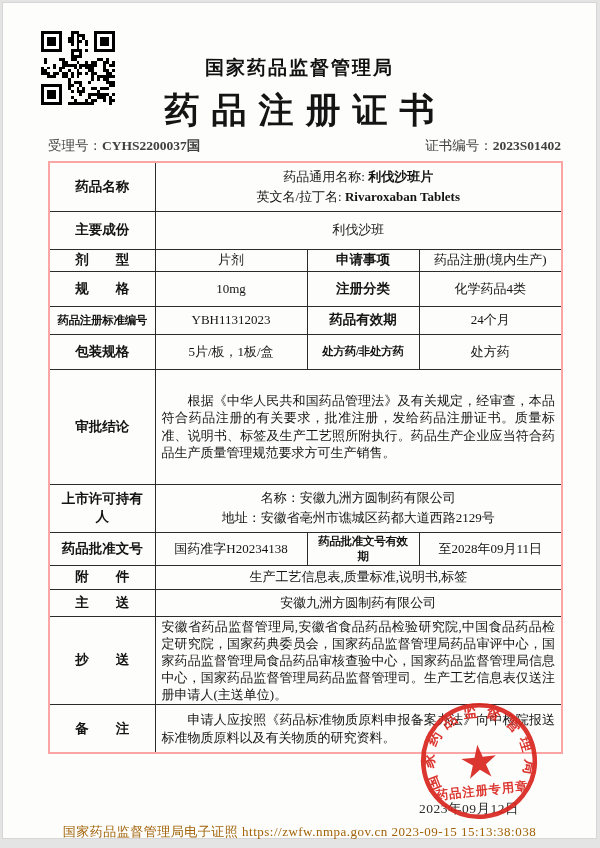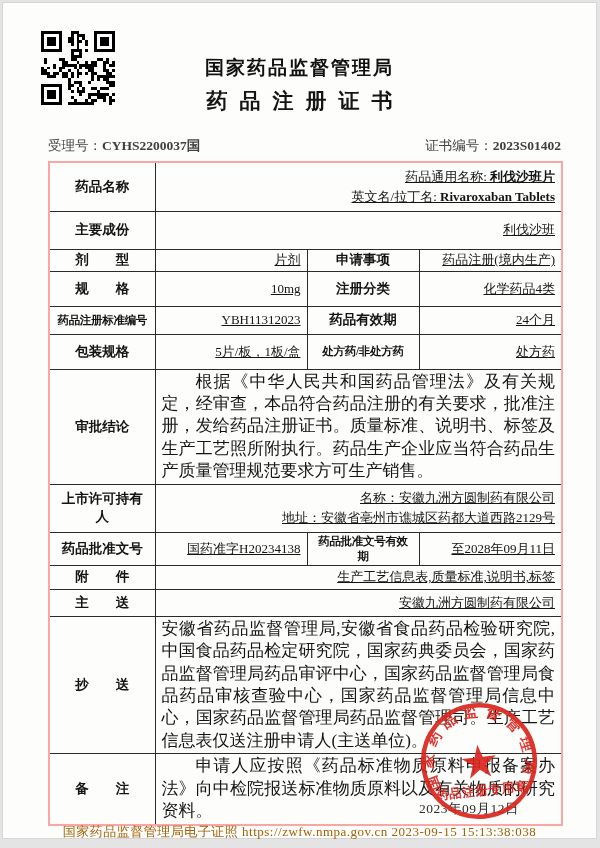--- a/index.html
+++ b/index.html
@@ -16,21 +16,21 @@
   .qr{
     position:absolute;left:38px;top:28px;width:74px;height:74px;
   }
   .agency{
     position:absolute;left:0;top:52px;width:100%;text-align:center;
     font-family:"Liberation Sans","DejaVu Sans",sans-serif;
     font-size:19px;font-weight:bold;letter-spacing:2px;color:#111;
   }
   .cert-title{
     position:absolute;left:0;top:84px;width:100%;text-align:center;
-    font-size:21px;font-weight:600;letter-spacing:12px;color:#141414;
+    font-size:35px;font-weight:600;letter-spacing:12px;color:#141414;
     text-indent:12px;
   }
   .accept-row{
     position:absolute;left:45px;top:134px;width:513px;height:18px;
     font-size:13.5px;color:#404040;
   }
   .accept-row .left{float:left;}
   .accept-row .right{float:right;}
   .accept-row b{font-weight:600;}
 
@@ -42,23 +42,23 @@
   table.reg td{
     border:1px solid #2b2b2b;vertical-align:middle;
     padding:1px 6px;box-sizing:border-box;overflow:hidden;
   }
   table.reg{border:2px solid #fca5a5;}
   td.lbl{
     text-align:center;font-weight:bold;padding:1px 2px;
     font-size:13.5px;
   }
   td.lbl.small{font-size:11.5px;letter-spacing:-0.3px;}
-  td.val{text-align:right;text-decoration:underline;}
+  td.val{text-align:center;}
   .two-line div{line-height:1.55;}
-  td.para{font-size:17px;line-height:1.32;text-align:justify;padding:3px 8px;}
+  td.para{font-size:13px;line-height:1.32;text-align:justify;padding:3px 8px;}
   td.para.indent{text-indent:2em;}
   
   tr.r1{height:49px;} tr.r2{height:38px;} tr.r3{height:22px;}
   tr.r4{height:35px;} tr.r5{height:28px;} tr.r6{height:35px;}
   tr.r7{height:115px;} tr.r8{height:48px;} tr.r9{height:49px;}
   tr.r10{height:27px;} tr.r11{height:24px;} tr.r12{height:27px;}
   tr.r13{height:55px;} tr.r14{height:48px;margin-top:12px;}
 
   .seal-date{
     position:absolute;left:416px;top:797px;width:130px;

